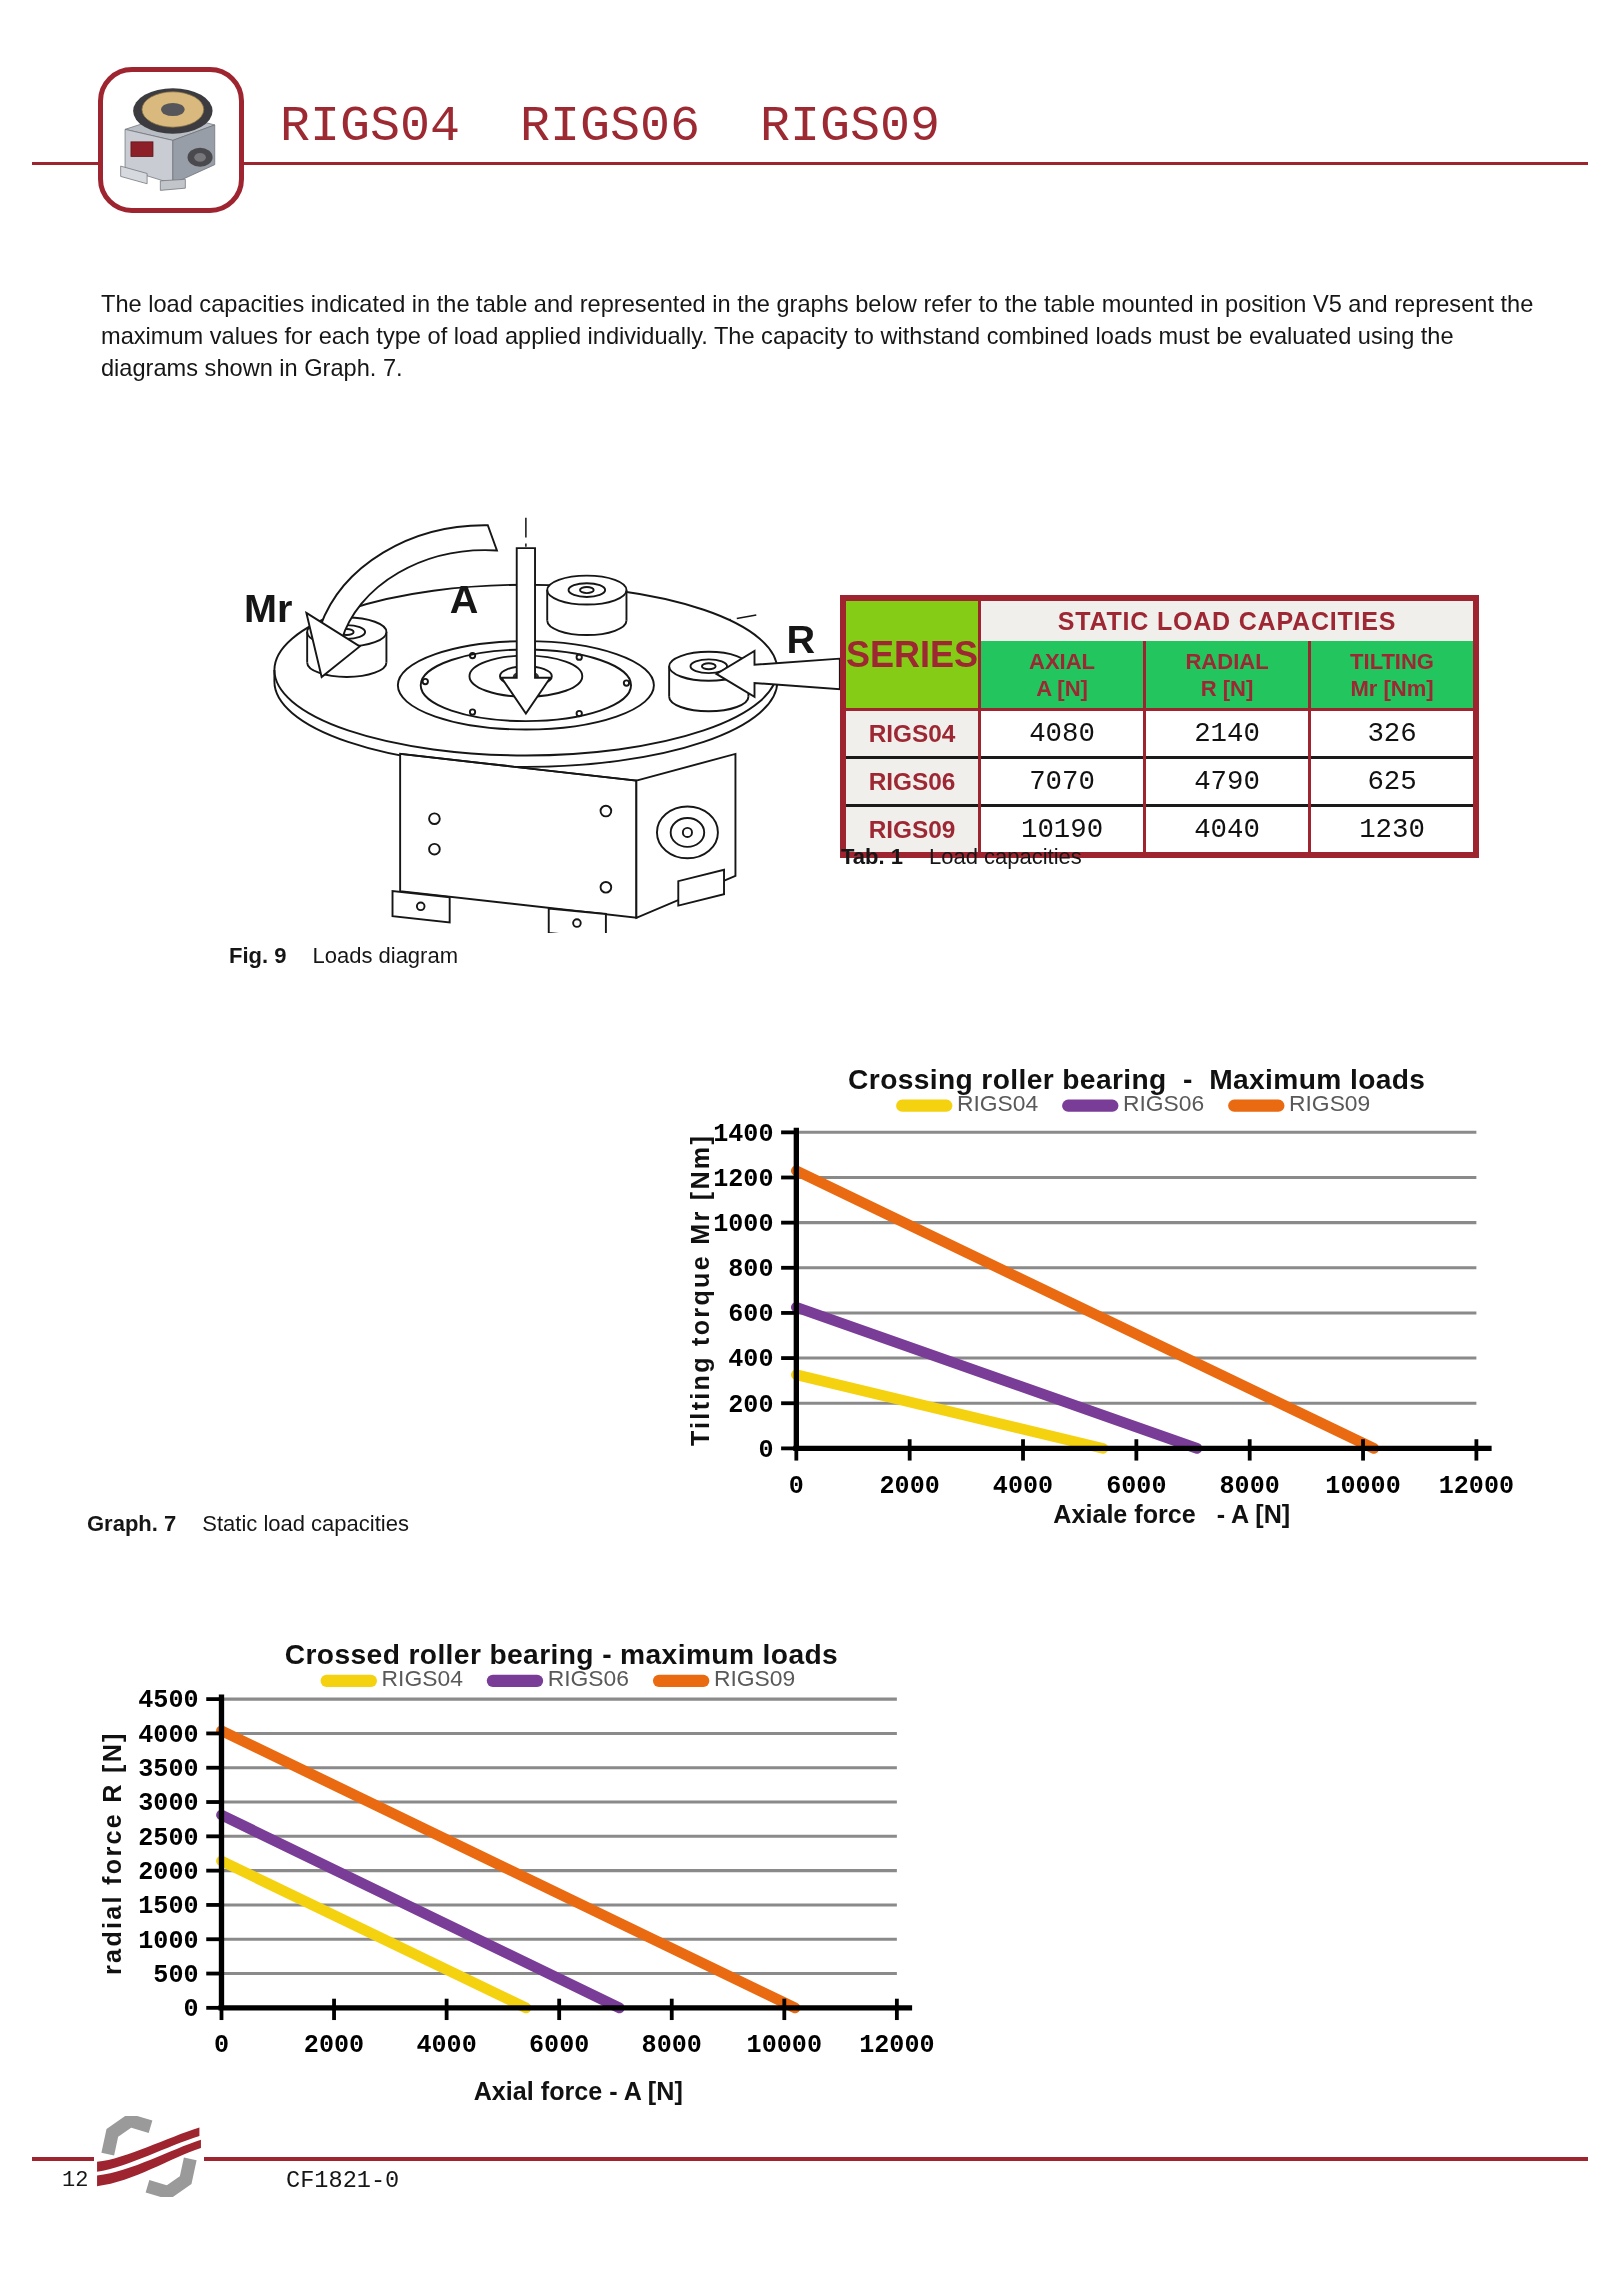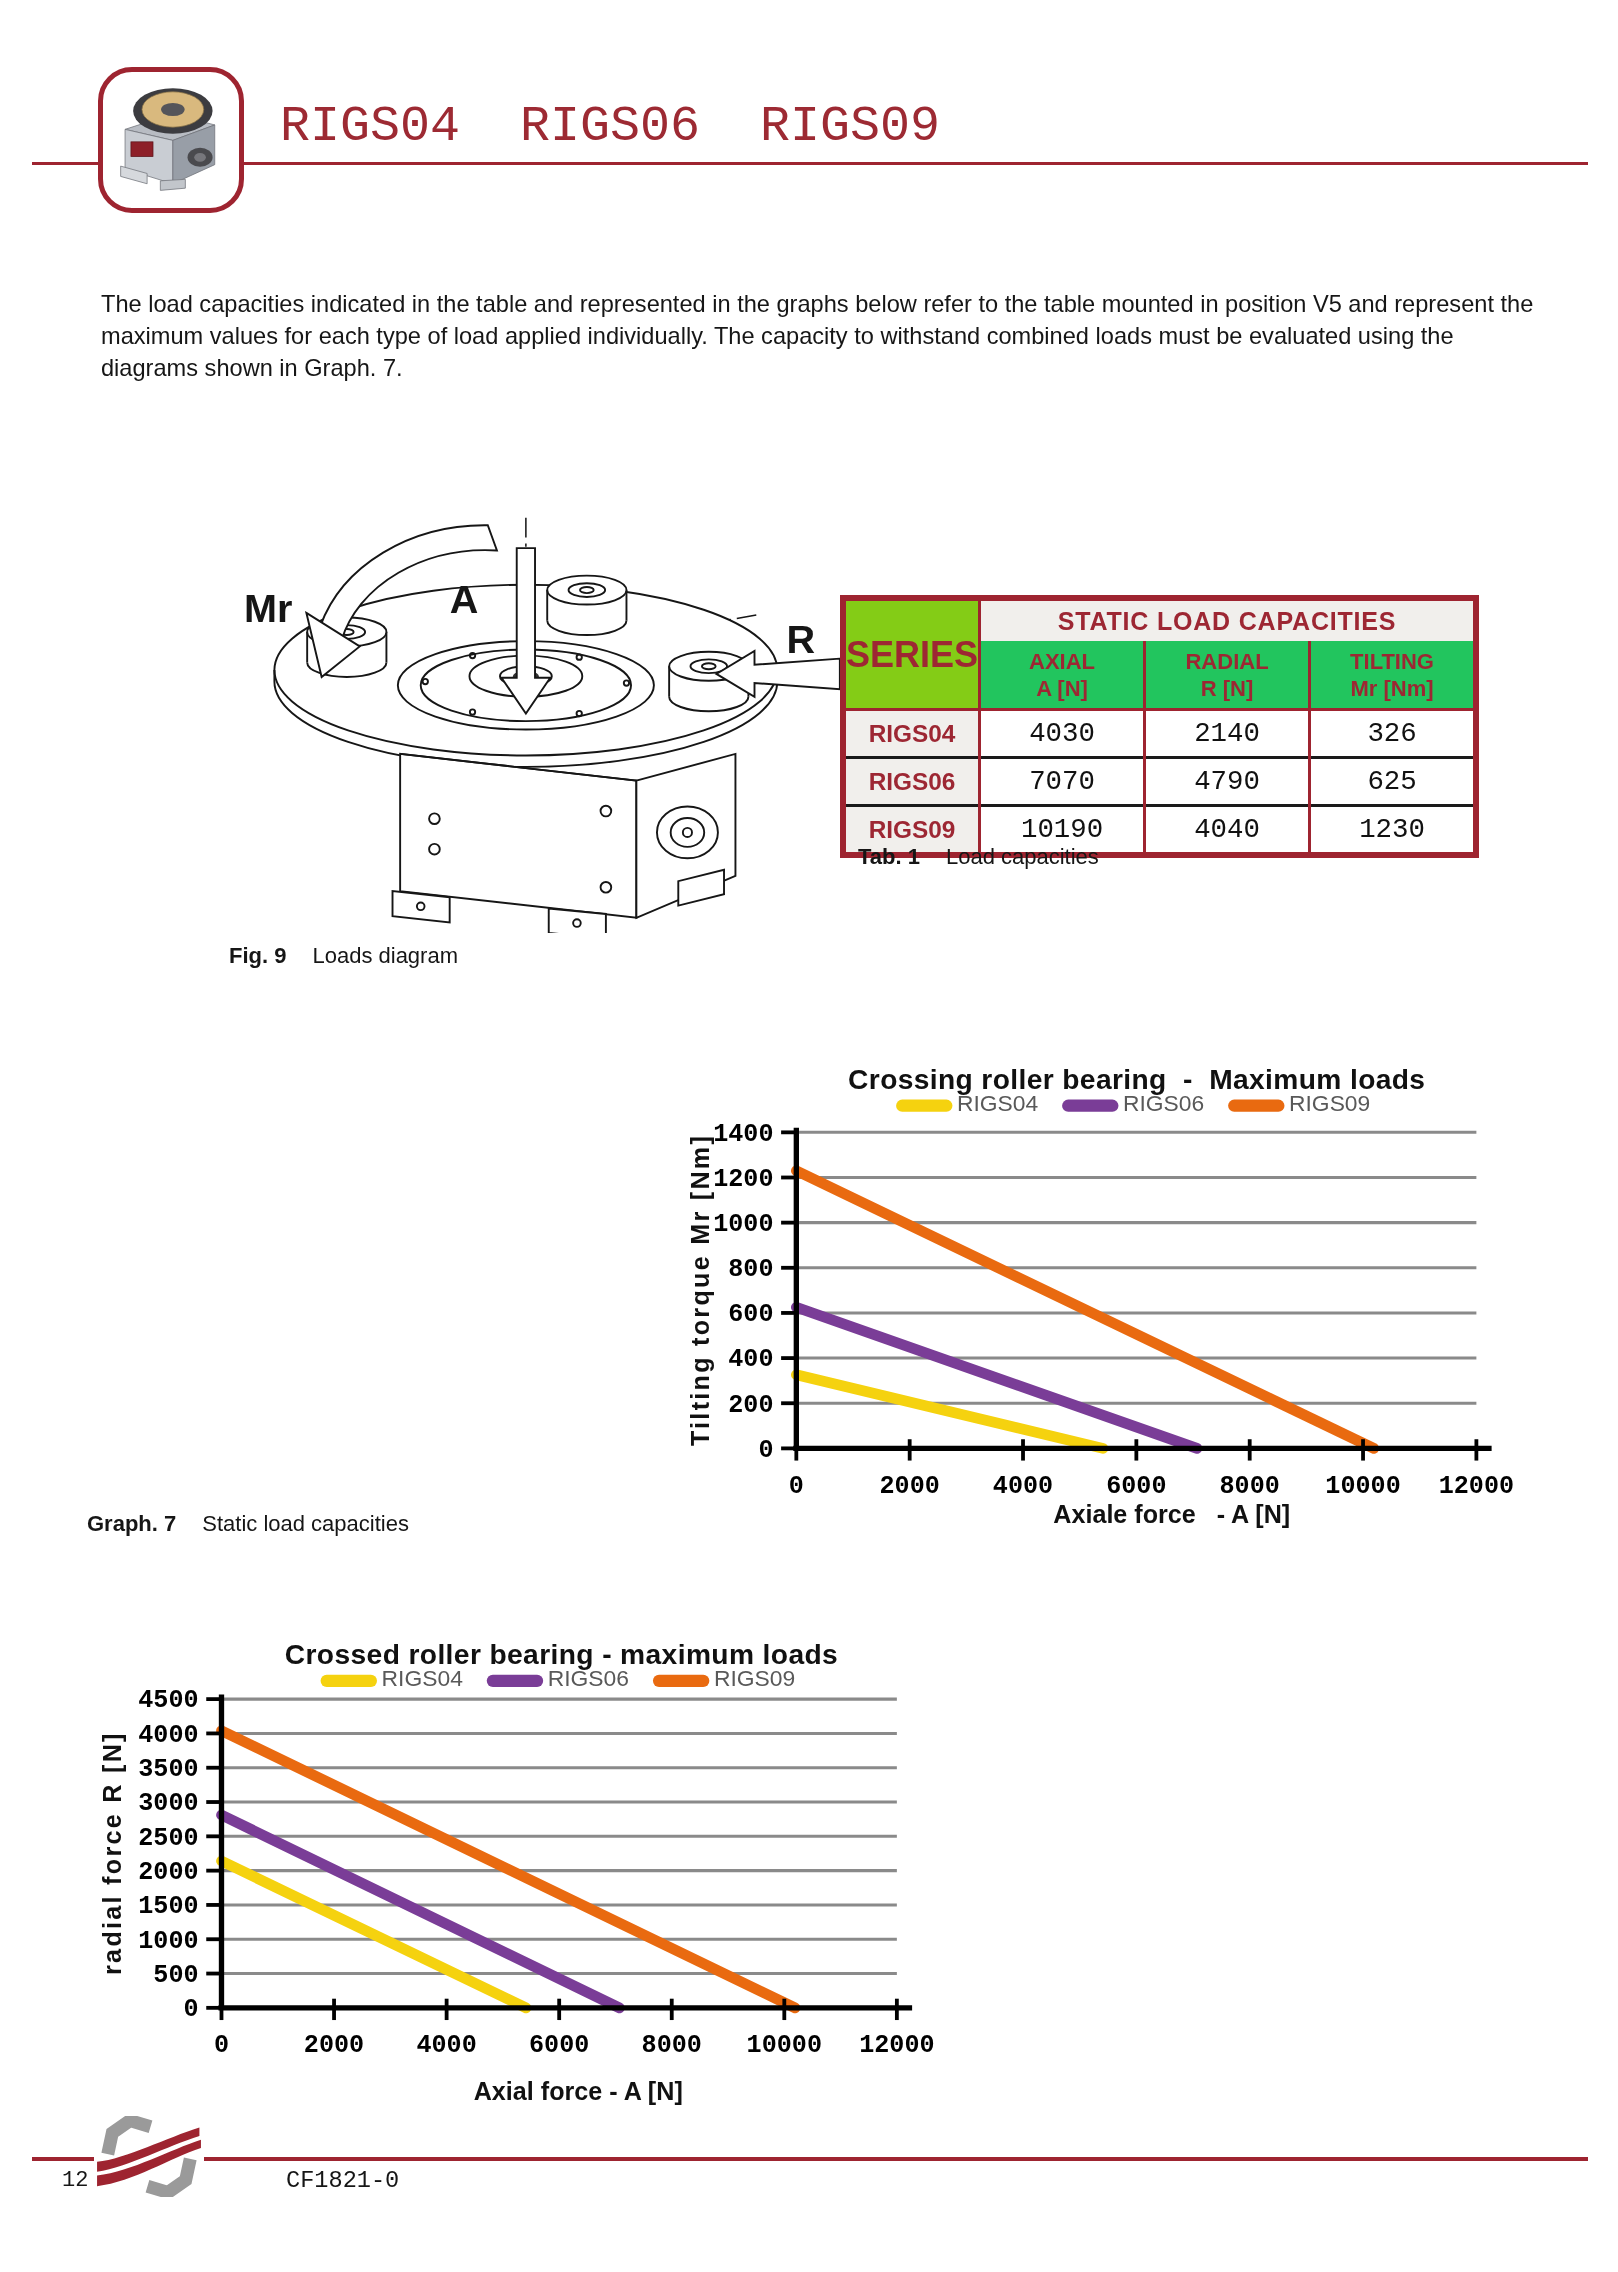--- a/index.html
+++ b/index.html
@@ -33,21 +33,21 @@
   th.colh{width:162px;background:#22c55e;color:#9D2733;font-size:22px;font-weight:bold;
           line-height:27px;height:67px;border-left:3px solid #9E2430;}
   th.colh:first-child{border-left:none;}
   tr.data th.rowh{background:#F1EFEC;color:#9D2733;font-size:24.4px;font-weight:bold;
                   border-right:3.8px solid #9E2430;height:45px;}
   tr.data td.val{font-family:"Liberation Mono","DejaVu Sans Mono",monospace;font-size:27.4px;color:#111;
                  border-left:3px solid #9E2430;}
   tr.data td.val:first-of-type{border-left:none;}
   tr.first-data th,tr.first-data td{border-top:3.8px solid #9E2430;}
   tr.next-data th,tr.next-data td{border-top:3px solid #1a1a1a;}
-  #tab1-cap{left:841px;top:844px;margin-left:17px;}
+  #tab1-cap{left:841px;top:844px;}
 
   
   #chart-crossing{left:684px;top:1060px;width:907px;height:495px;}
   #chart-crossed{left:98px;top:1632px;width:869px;height:507px;}
   #graph7-cap{left:87px;top:1511px;}
   svg text{white-space:pre;}
 
   
   #footer-rule{left:32px;top:2157px;width:1556px;height:3.8px;background:#9E2430;z-index:1;}
   #footer-logo{left:94px;top:2116px;width:110px;height:81px;background:#ffffff;z-index:2;}
@@ -184,21 +184,21 @@
           <span>RADIAL</span><br>
           <span>R [N]</span>
         </th>
         <th class="colh">
           <span>TILTING</span><br>
           <span>Mr [Nm]</span>
         </th>
       </tr>
       <tr class="data first-data">
         <th class="rowh">RIGS04</th>
-        <td class="val">4030</td>
+        <td class="val">4080</td>
         <td class="val">2140</td>
         <td class="val">326</td>
       </tr>
       <tr class="data next-data">
         <th class="rowh">RIGS06</th>
         <td class="val">7070</td>
         <td class="val">4790</td>
         <td class="val">625</td>
       </tr>
       <tr class="data next-data">

